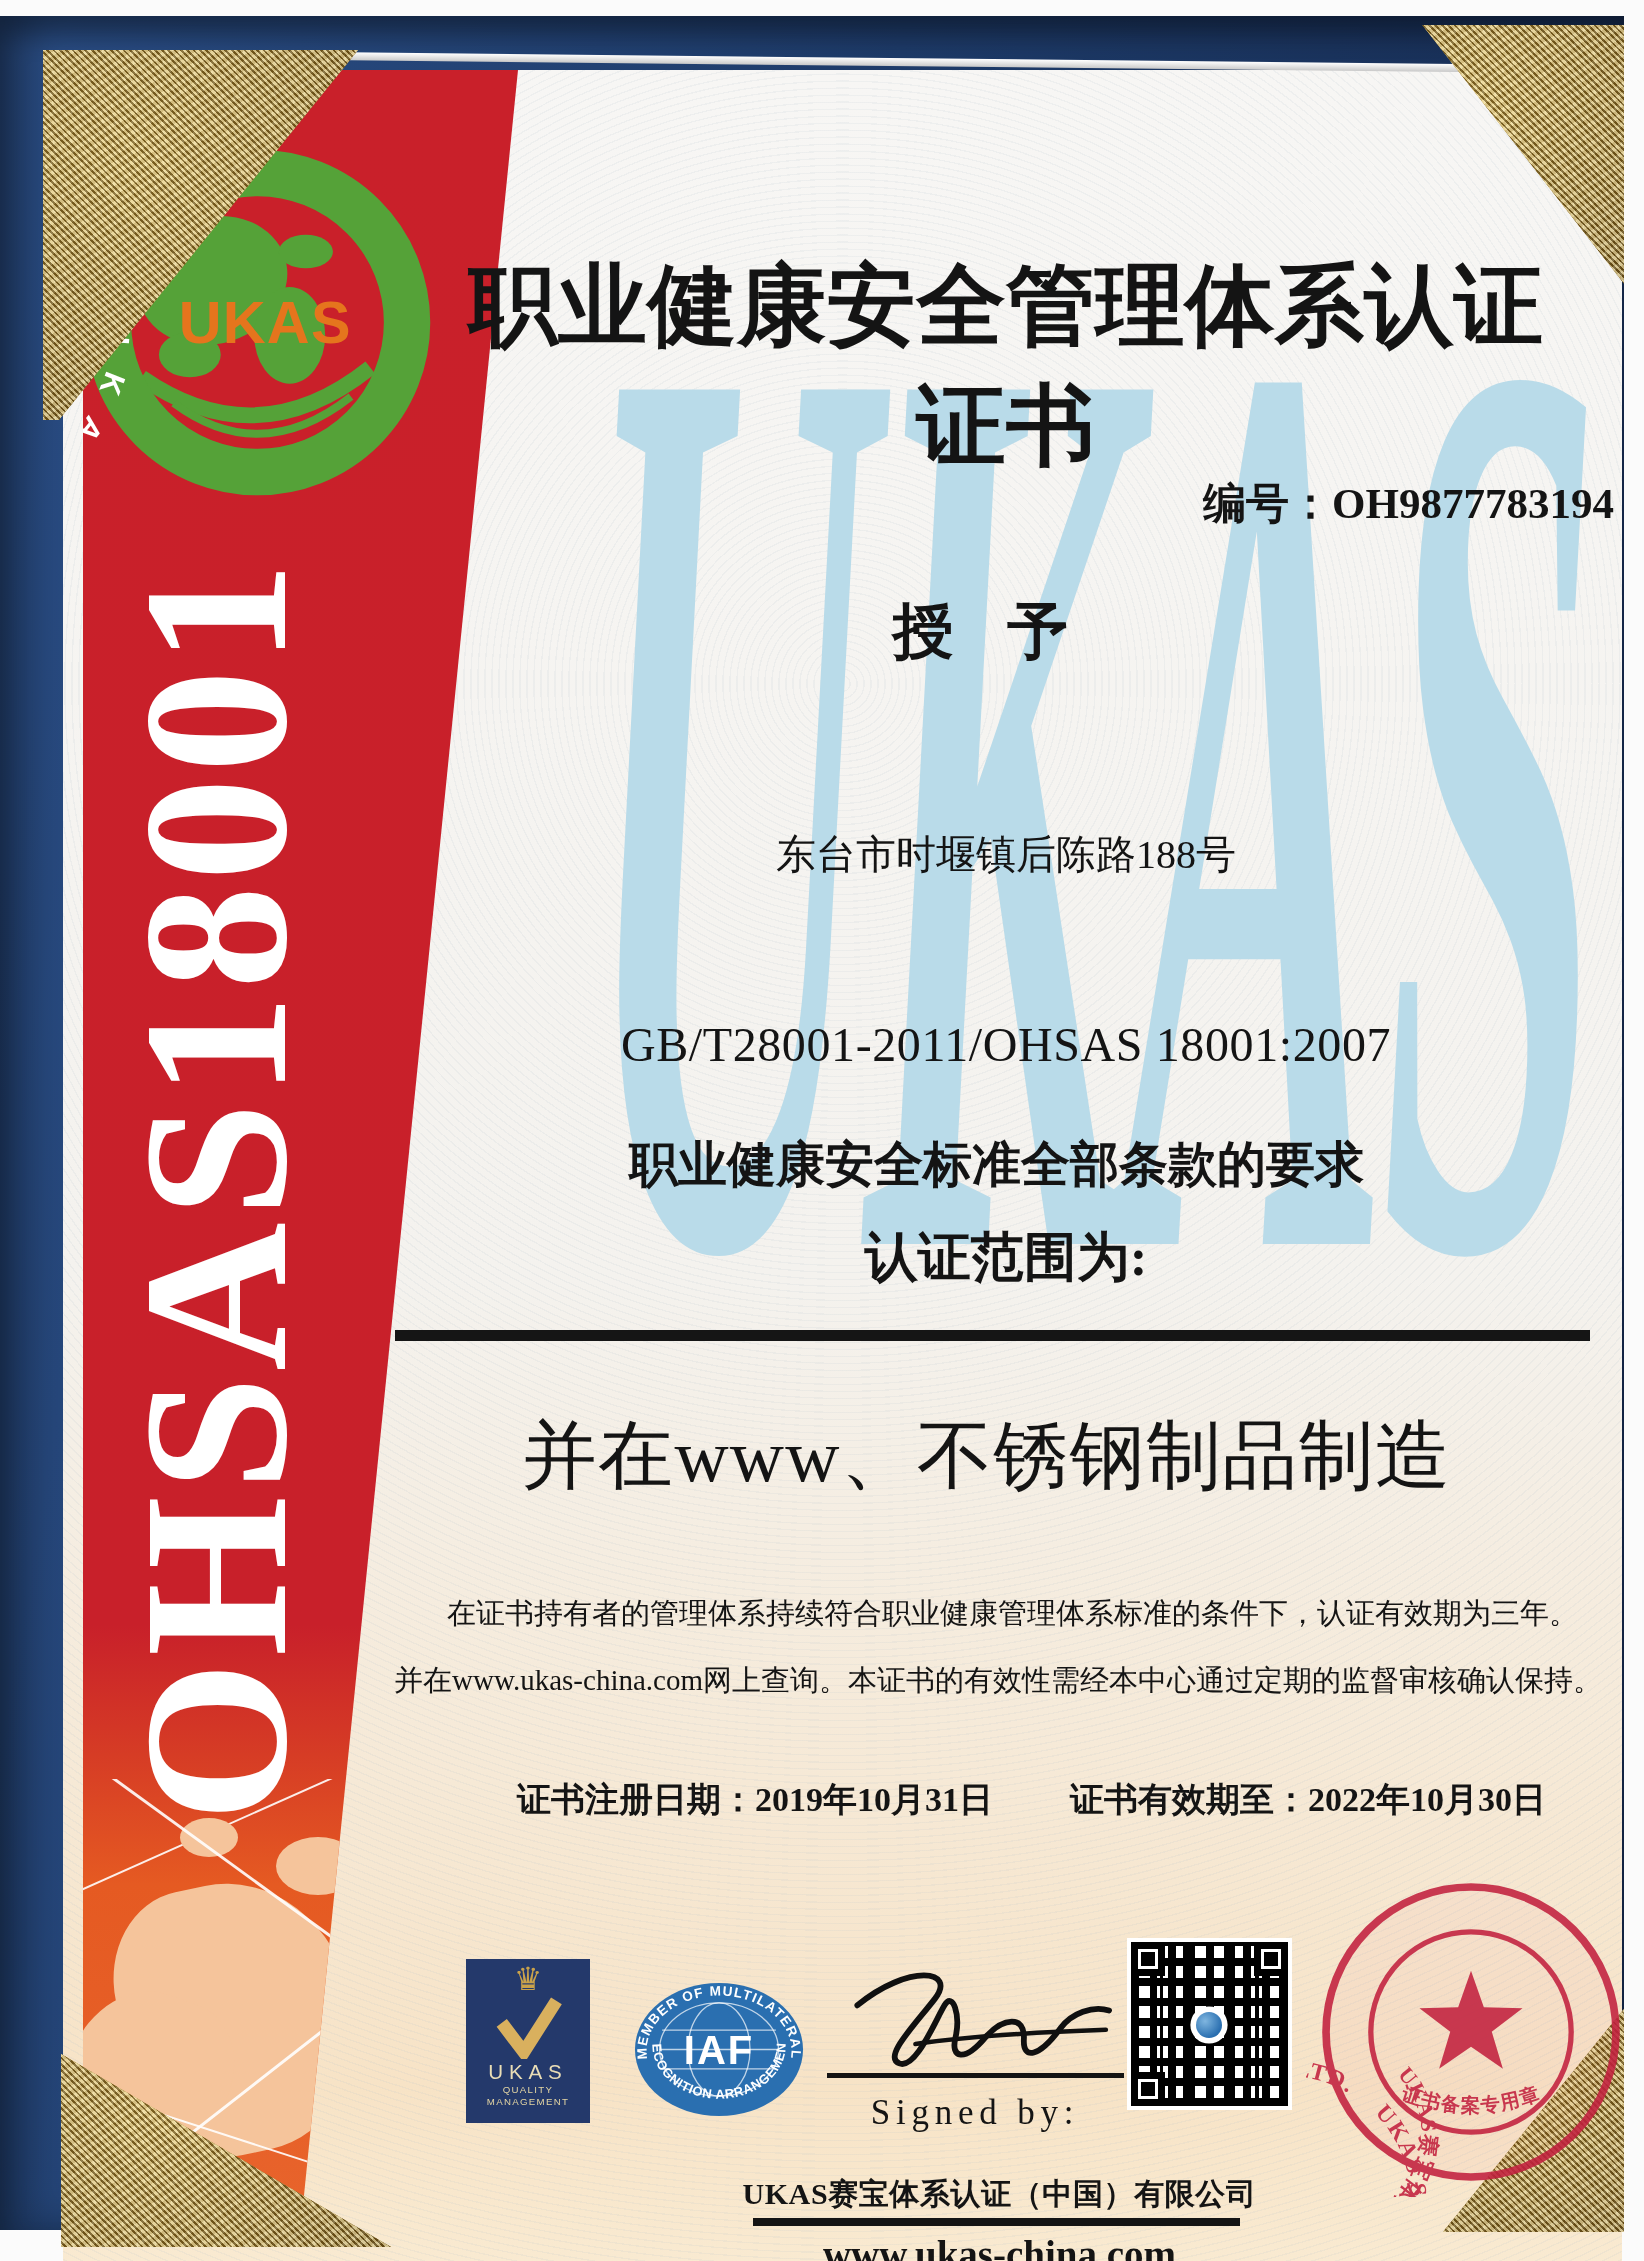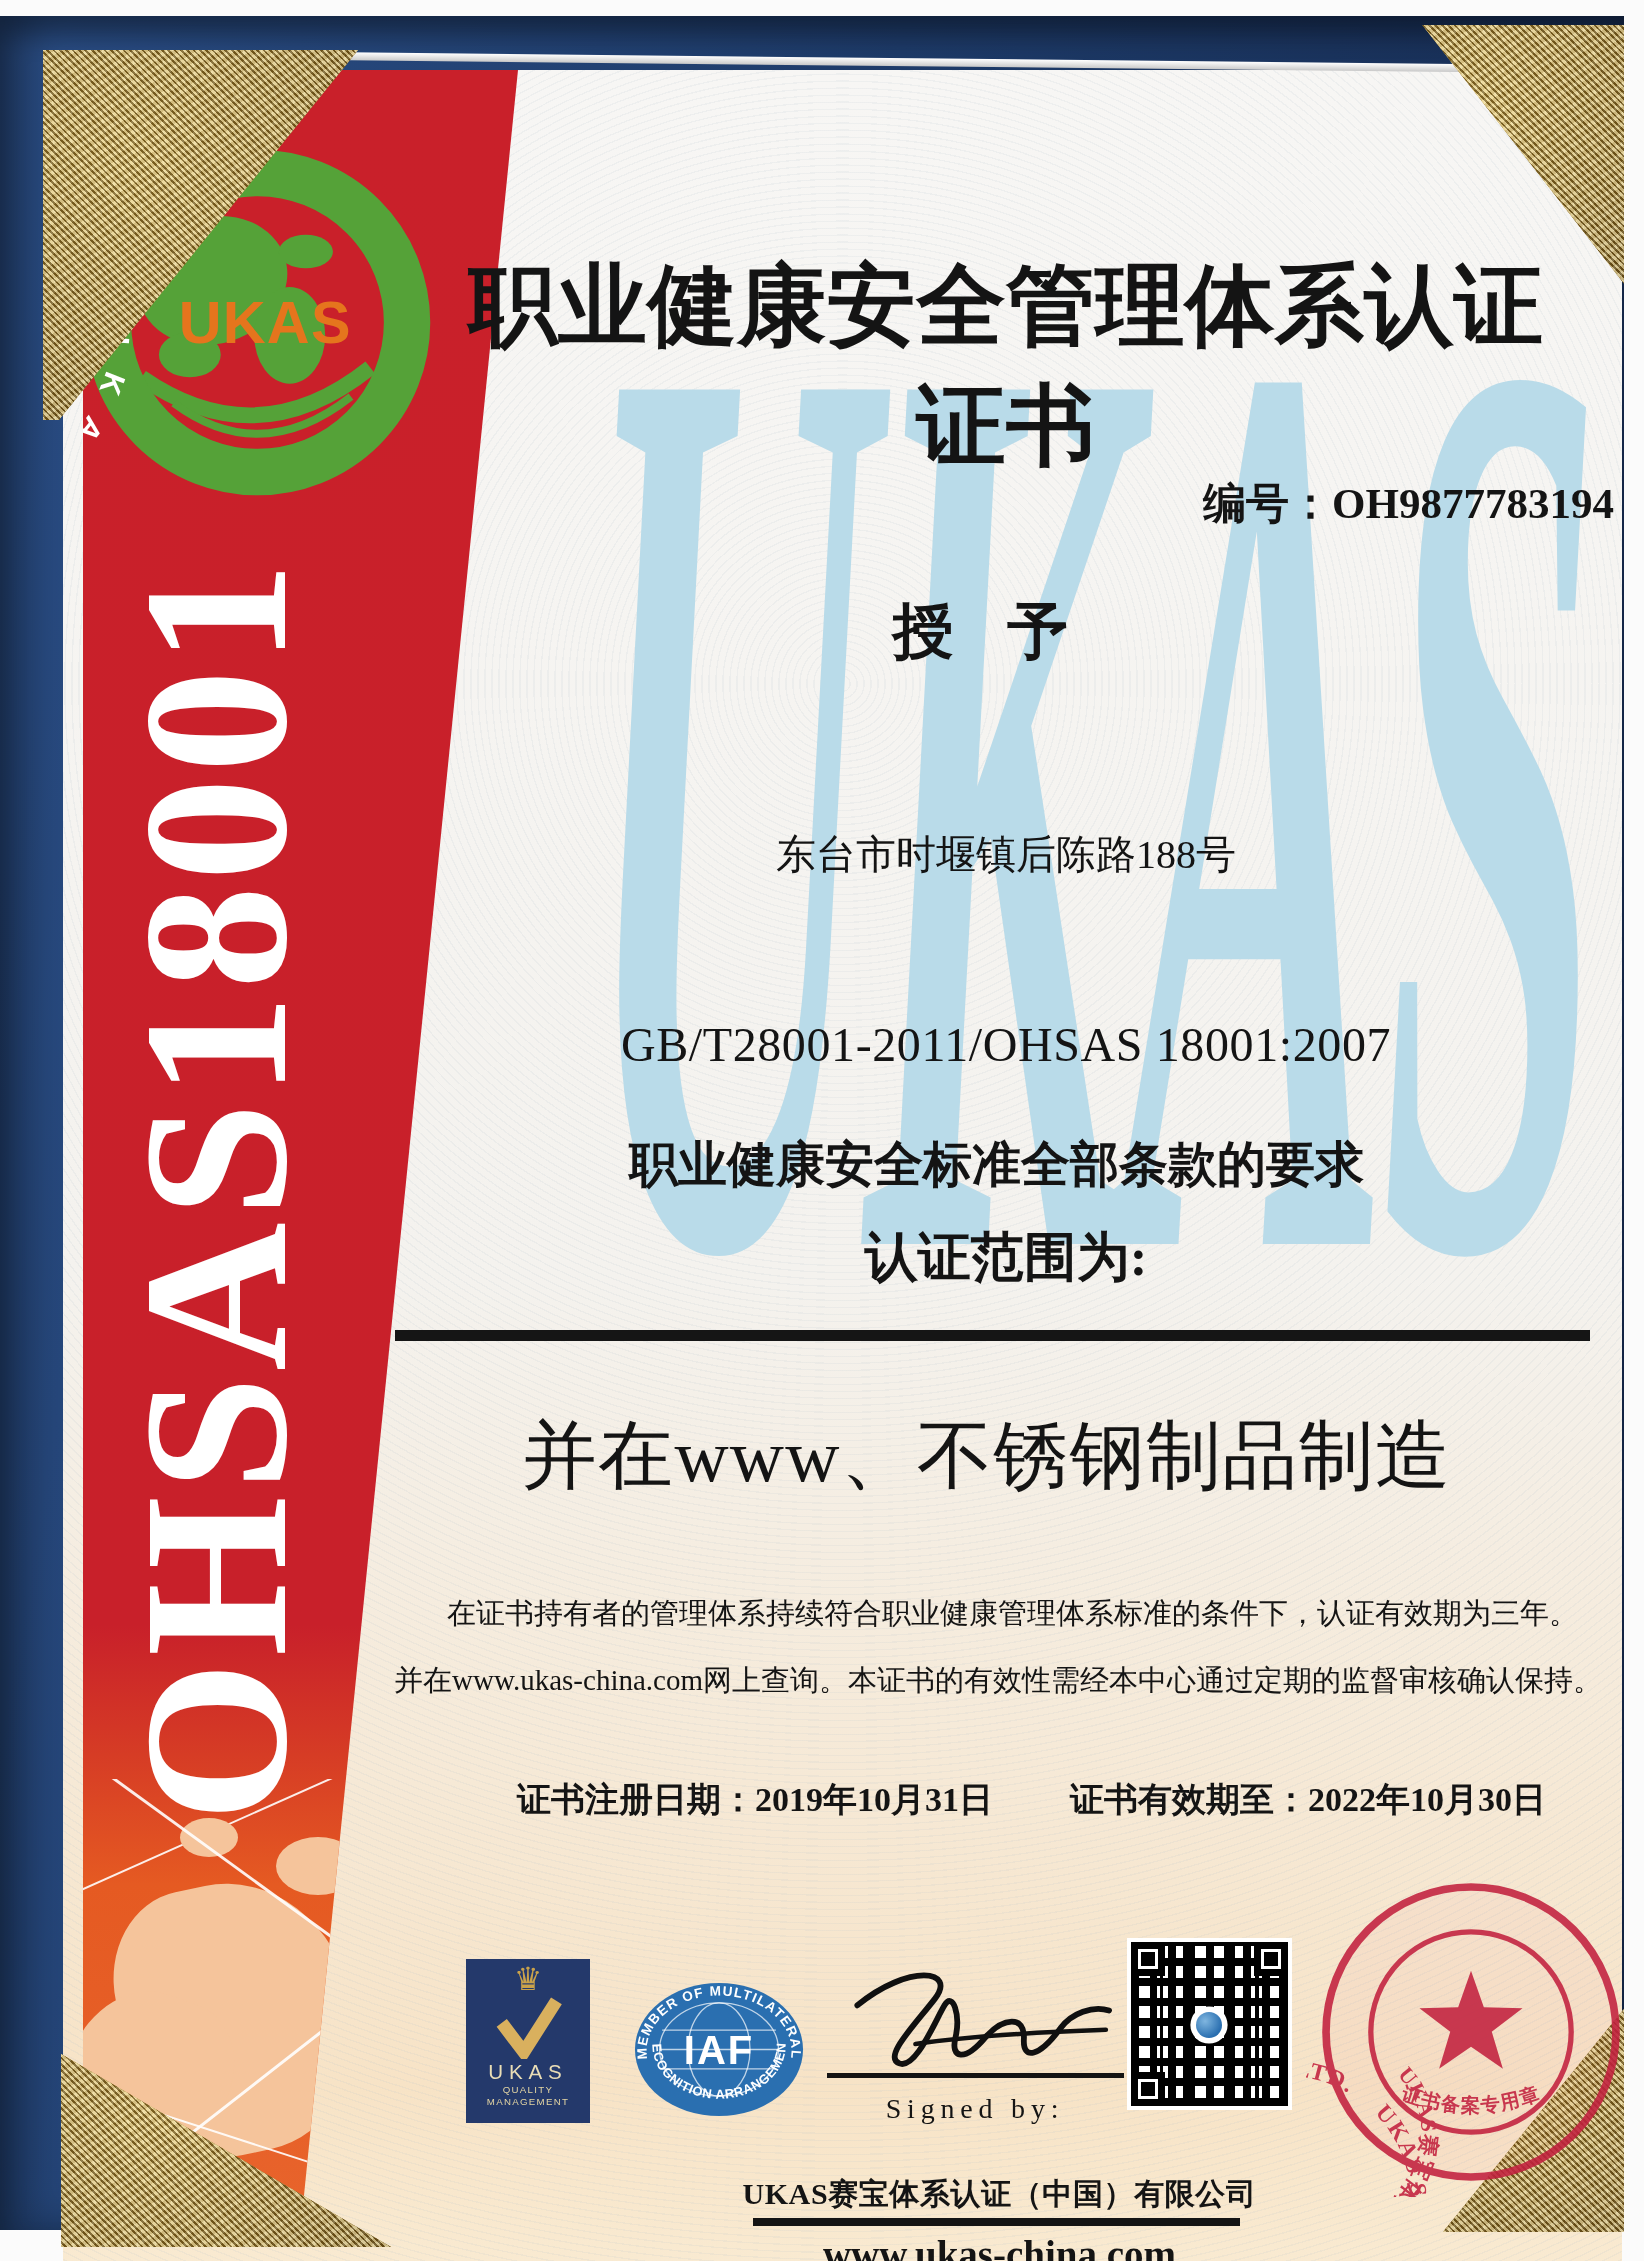--- a/index.html
+++ b/index.html
@@ -79,21 +79,21 @@
   .qmbadge{left:466px;top:1959px;width:124px;height:164px;background:#24396b;z-index:4;
            display:flex;flex-direction:column;align-items:center;padding-top:3.9px;box-sizing:border-box;}
   .crown{font-family:"DejaVu Sans",sans-serif;font-size:32px;color:#c9a24b;line-height:1;}
   .qm-ukas{font-family:"Liberation Sans","DejaVu Sans",sans-serif;font-size:20.6px;letter-spacing:5.8px;
            color:#e9ddb6;margin-top:1.3px;}
   .qm-sub{font-family:"Liberation Sans","DejaVu Sans",sans-serif;font-size:9.7px;letter-spacing:1.3px;
           color:#e3d5a3;line-height:1.25;}
   .iaf{left:633px;top:1981px;width:172px;height:137px;z-index:4;}
   .sigsvg{left:838px;top:1960px;width:284px;height:110px;z-index:4;}
   .sigline{left:827px;top:2073px;width:297px;height:4.5px;background:#141414;z-index:4;}
-  .signedby{left:814px;top:2093px;width:322px;font-size:28px;letter-spacing:5.8px;z-index:4;}
+  .signedby{left:814px;top:2093px;width:322px;font-size:35px;letter-spacing:5.8px;z-index:4;}
 
   .qr{left:1127px;top:1938px;width:165px;height:172px;background:#fff;z-index:4;}
   .qrnoise{position:absolute;inset:3.9px;
      background-image:
        repeating-linear-gradient(0deg,#000 0 8.4px, rgba(0,0,0,0) 8.4px 20px),
        repeating-linear-gradient(90deg,#000 0 7.7px, rgba(0,0,0,0) 7.7px 18.7px),
        repeating-linear-gradient(90deg, rgba(0,0,0,0) 0 4.5px, #000 4.5px 7.7px, rgba(0,0,0,0) 7.7px 24px);}
   .finder{position:absolute;width:34px;height:34px;border:7px solid #000;background:#fff;box-sizing:border-box;}
   .finder::after{content:"";position:absolute;inset:3.2px;background:#000;}
   .ftl{left:3.9px;top:3.9px;} .ftr{right:3.9px;top:3.9px;} .fbl{left:3.9px;bottom:3.9px;}

